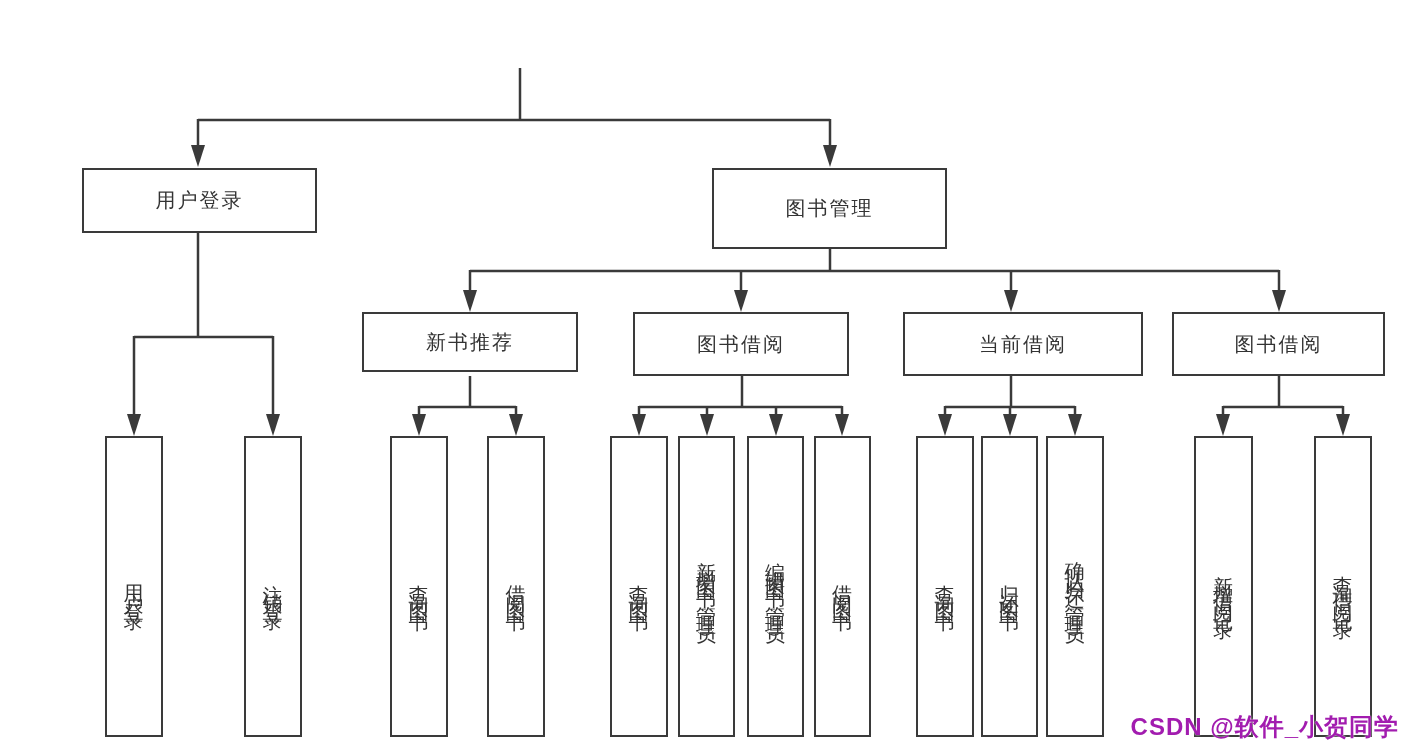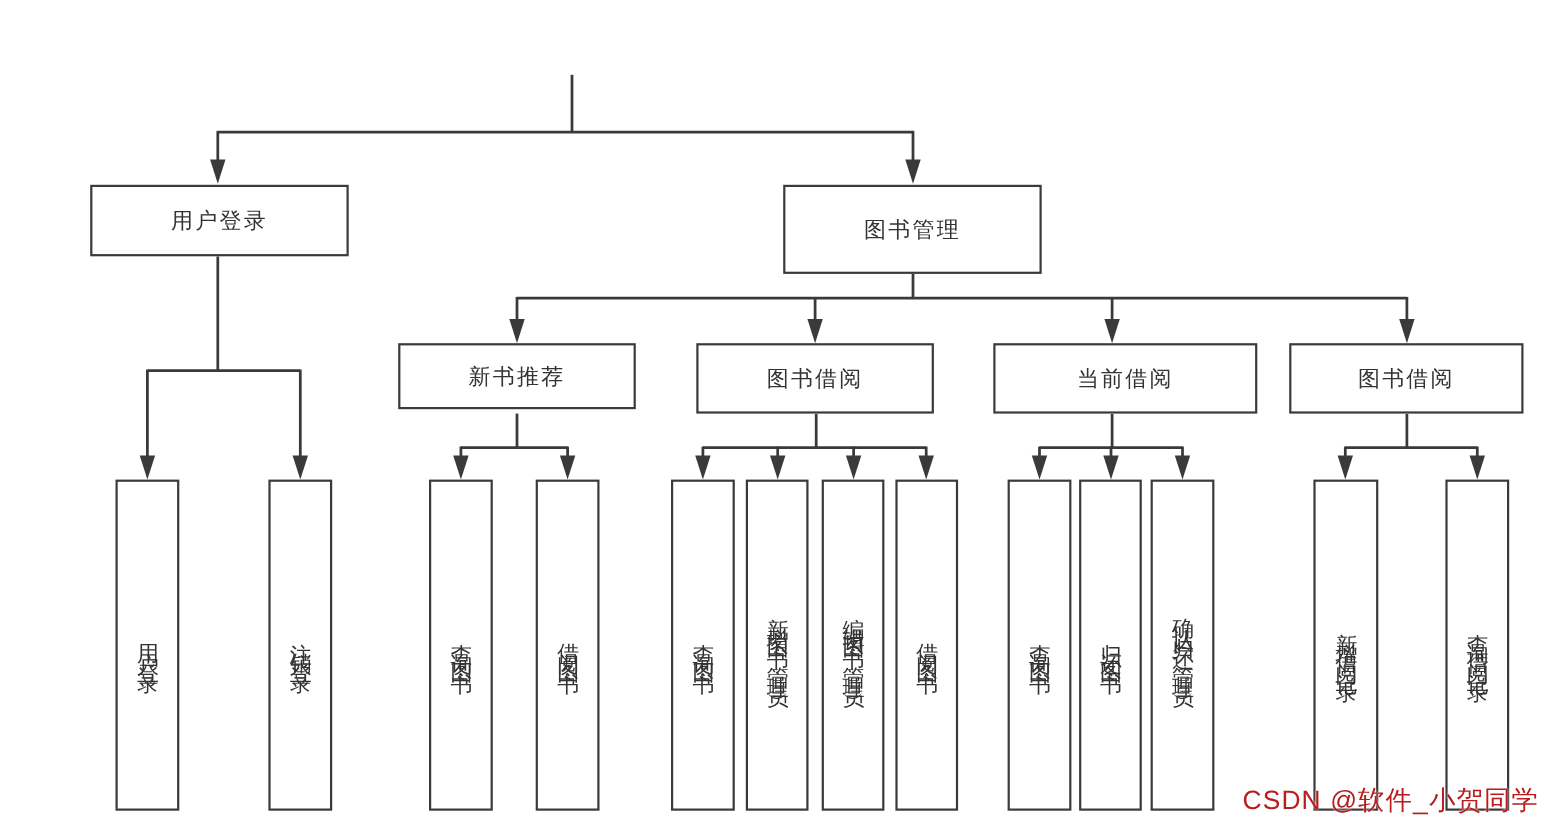--- a/index.html
+++ b/index.html
@@ -38,24 +38,25 @@
     letter-spacing: 9px;
     line-height: 1;
     color: #333333;
   }
   .watermark {
     position: absolute;
     right: 6px;
     bottom: 4px;
     z-index: 3;
     font-size: 24px;
-    color: #b91c1c;
+    color: #a21caf;
     text-shadow: 0 0 2px #ffffff;
     letter-spacing: 1px;
     pointer-events: none;
+    font-weight: bold;
   }
   line, path { stroke: #3a3a3a; stroke-width: 2.5; fill: none; }
   polygon { fill: #3a3a3a; stroke: none; }
 </style>
 </head>
 <body>
 
 <div id="canvas">
 
   <svg id="wires" width="1405" height="747" viewBox="0 0 1405 747">

